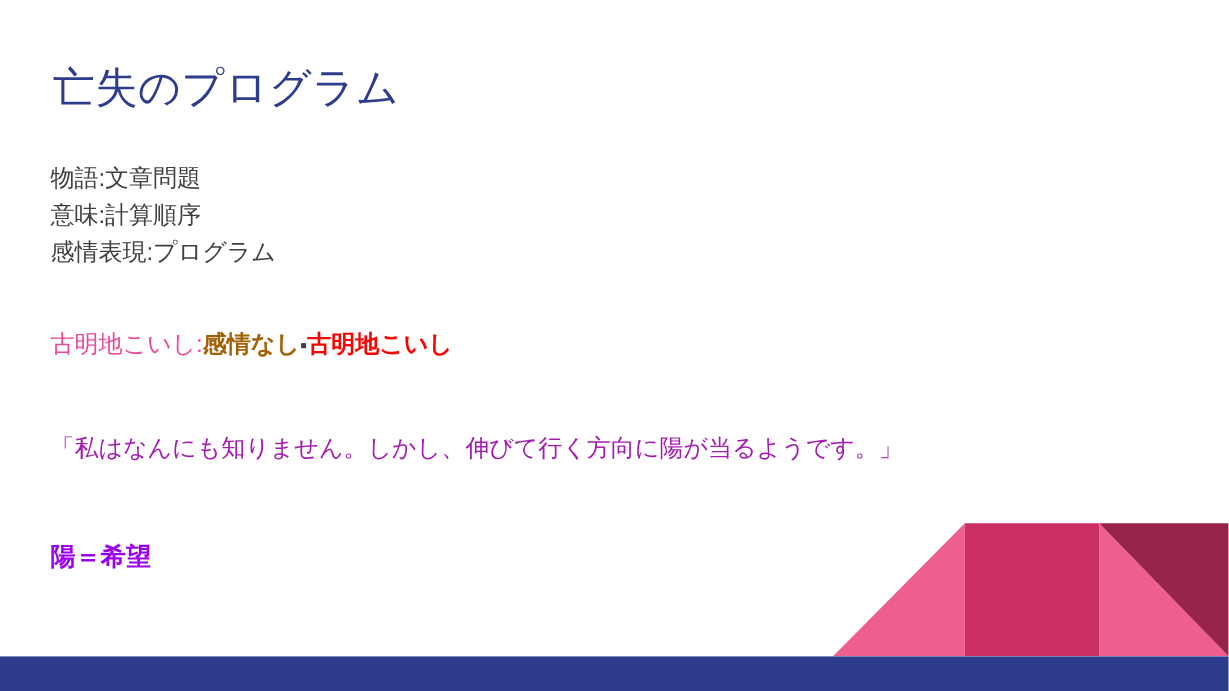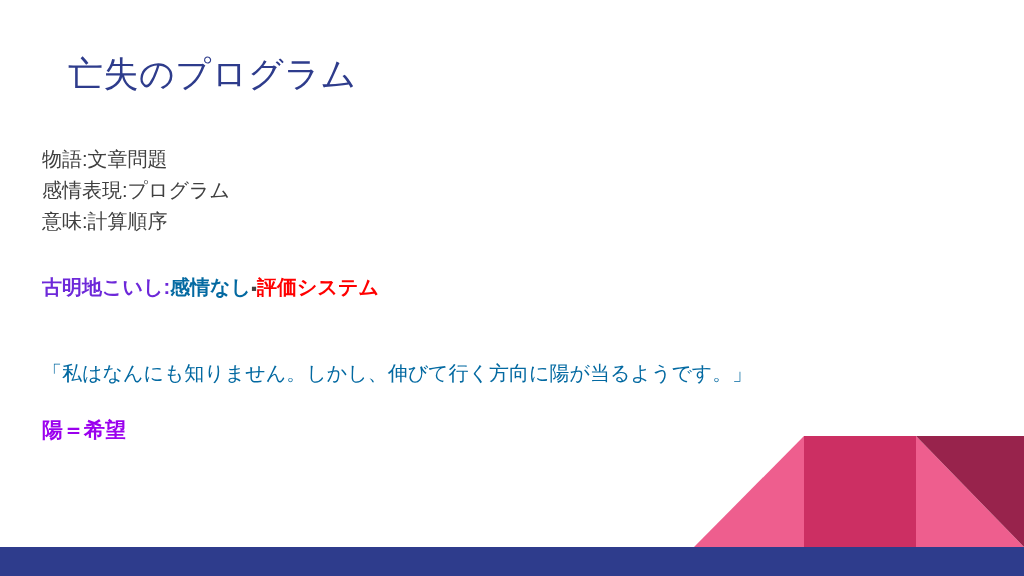--- a/index.html
+++ b/index.html
@@ -45,72 +45,70 @@
   #slide-title {
     position: absolute;
     left: 44px;
     top: 52px;
     font-size: 35px;
     line-height: 44px;
     letter-spacing: 0.5px;
     color: #2E3C8C;
     font-weight: 400;
     white-space: nowrap;
-    margin-left: 24px;
   }
 
   
   .body-block {
     position: absolute;
     left: 42px;
     color: #404040;
     font-size: 20px;
     line-height: 31px;
     white-space: nowrap;
   }
-  #definition-block { top: 144px; }
+  #definition-block { top: 134px; }
   #character-block { top: 271px; }
   #quote-block     { top: 359px; }
-  #equation-block  { top: 413px; }
+  #equation-block  { top: 448px; }
 
   .body-line {
     display: block;
     white-space: nowrap;
   }
 
   #character-block .body-line,
   #equation-block .body-line {
     line-height: 33px;
   }
 
   .seg-label {
-    color: #6d28d9;
-    font-weight: 700;
+    color: #ec4899;
+    font-weight: 400;
   }
   .seg-blue {
-    color: #0369a1;
+    color: #a16207;
     font-weight: bold;
   }
   .seg-red {
     color: #FF0000;
     font-weight: bold;
   }
   .seg-sep {
     color: #404040;
     font-weight: bold;
     font-size: 17px;
   }
   .seg-purple {
     color: #9B00EE;
     font-weight: bold;
   }
   #quote-block .body-line {
     font-size: 20px;
-    color: #0369a1;
-    font-family: Liberation Mono, monospace;
+    color: #a21caf;
   }
   #equation-block .body-line {
     font-size: 21px;
   }
 </style>
 </head>
 <body>
 
 <div id="slide">
 
@@ -126,27 +124,27 @@
       <polygon points="222,16 330,16 330,127" fill="#98234C"></polygon>
     </svg>
   </div>
 
   <div id="bottom-band"></div>
 
   <div id="slide-title">亡失のプログラム</div>
 
   <div id="definition-block" class="body-block">
     <span class="body-line">物語:文章問題</span>
+    <span class="body-line">意味:計算順序</span>
     <span class="body-line">感情表現:プログラム</span>
-    <span class="body-line">意味:計算順序</span>
   </div>
 
   <div id="character-block" class="body-block">
     <span class="body-line">
-      <span class="seg-label">古明地こいし:</span><span class="seg-blue">感情なし</span><span class="seg-sep">▪</span><span class="seg-red">評価システム</span>
+      <span class="seg-label">古明地こいし:</span><span class="seg-blue">感情なし</span><span class="seg-sep">▪</span><span class="seg-red">古明地こいし</span>
     </span>
   </div>
 
   <div id="quote-block" class="body-block">
     <span class="body-line">「私はなんにも知りません。しかし、伸びて行く方向に陽が当るようです。」</span>
   </div>
 
   <div id="equation-block" class="body-block">
     <span class="body-line seg-purple">陽＝希望</span>
   </div>

